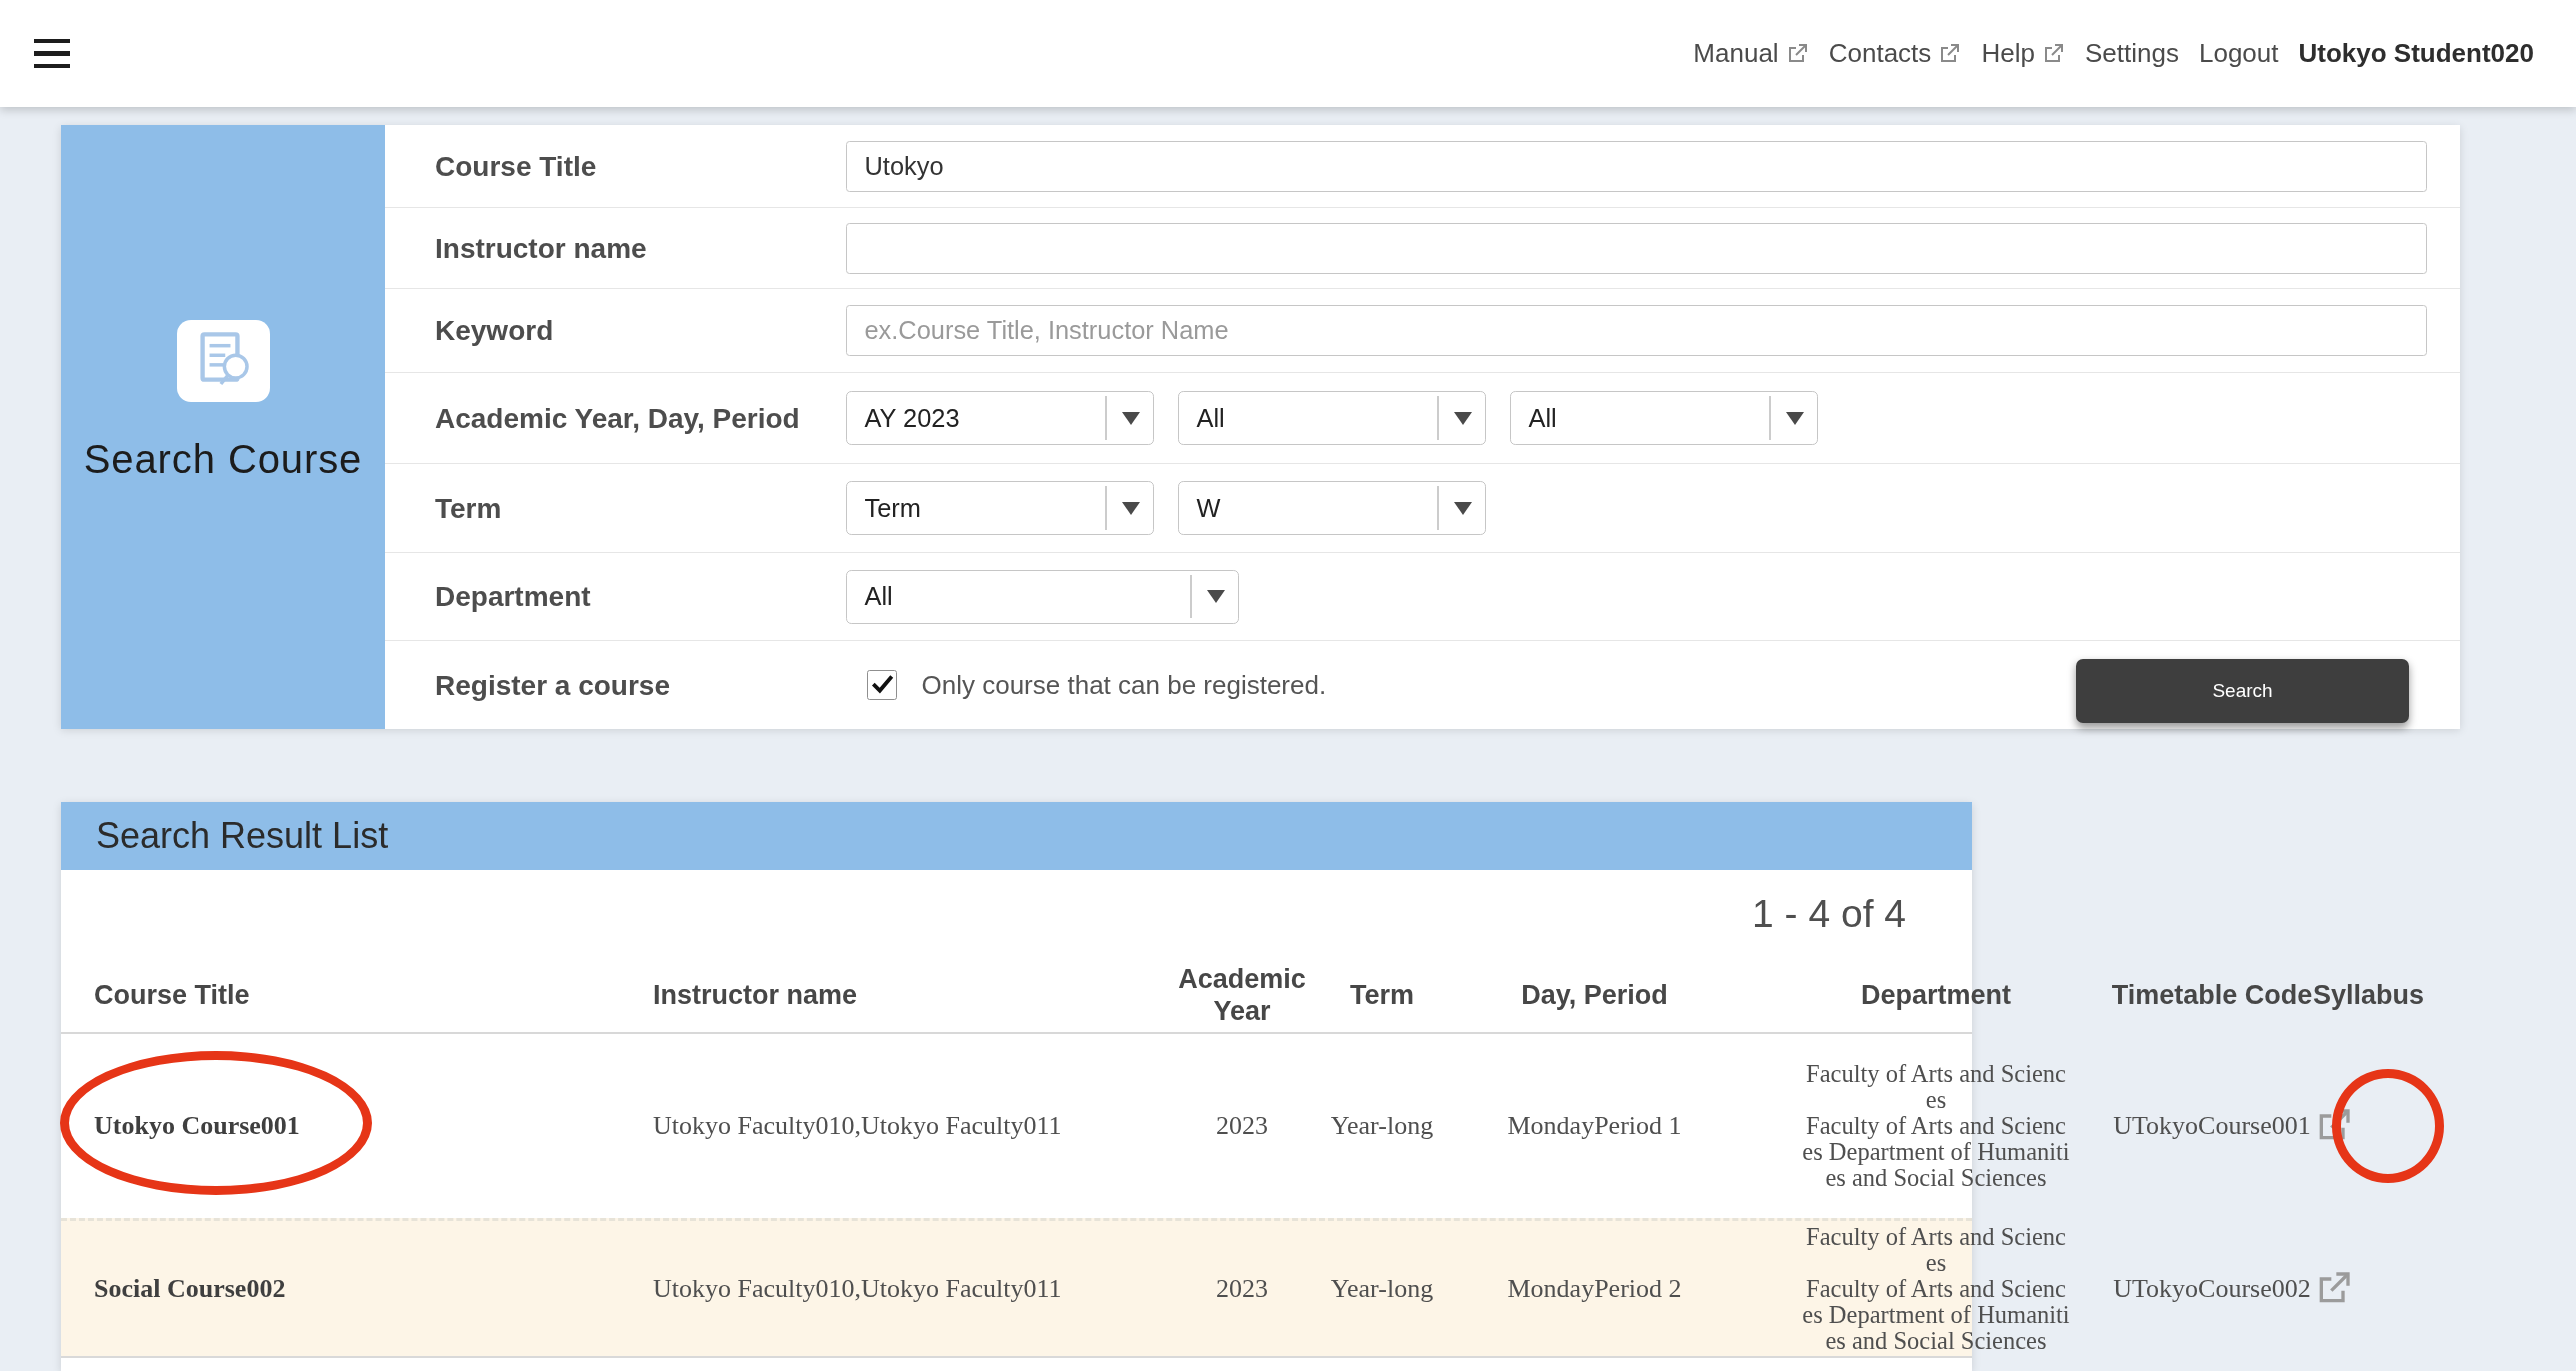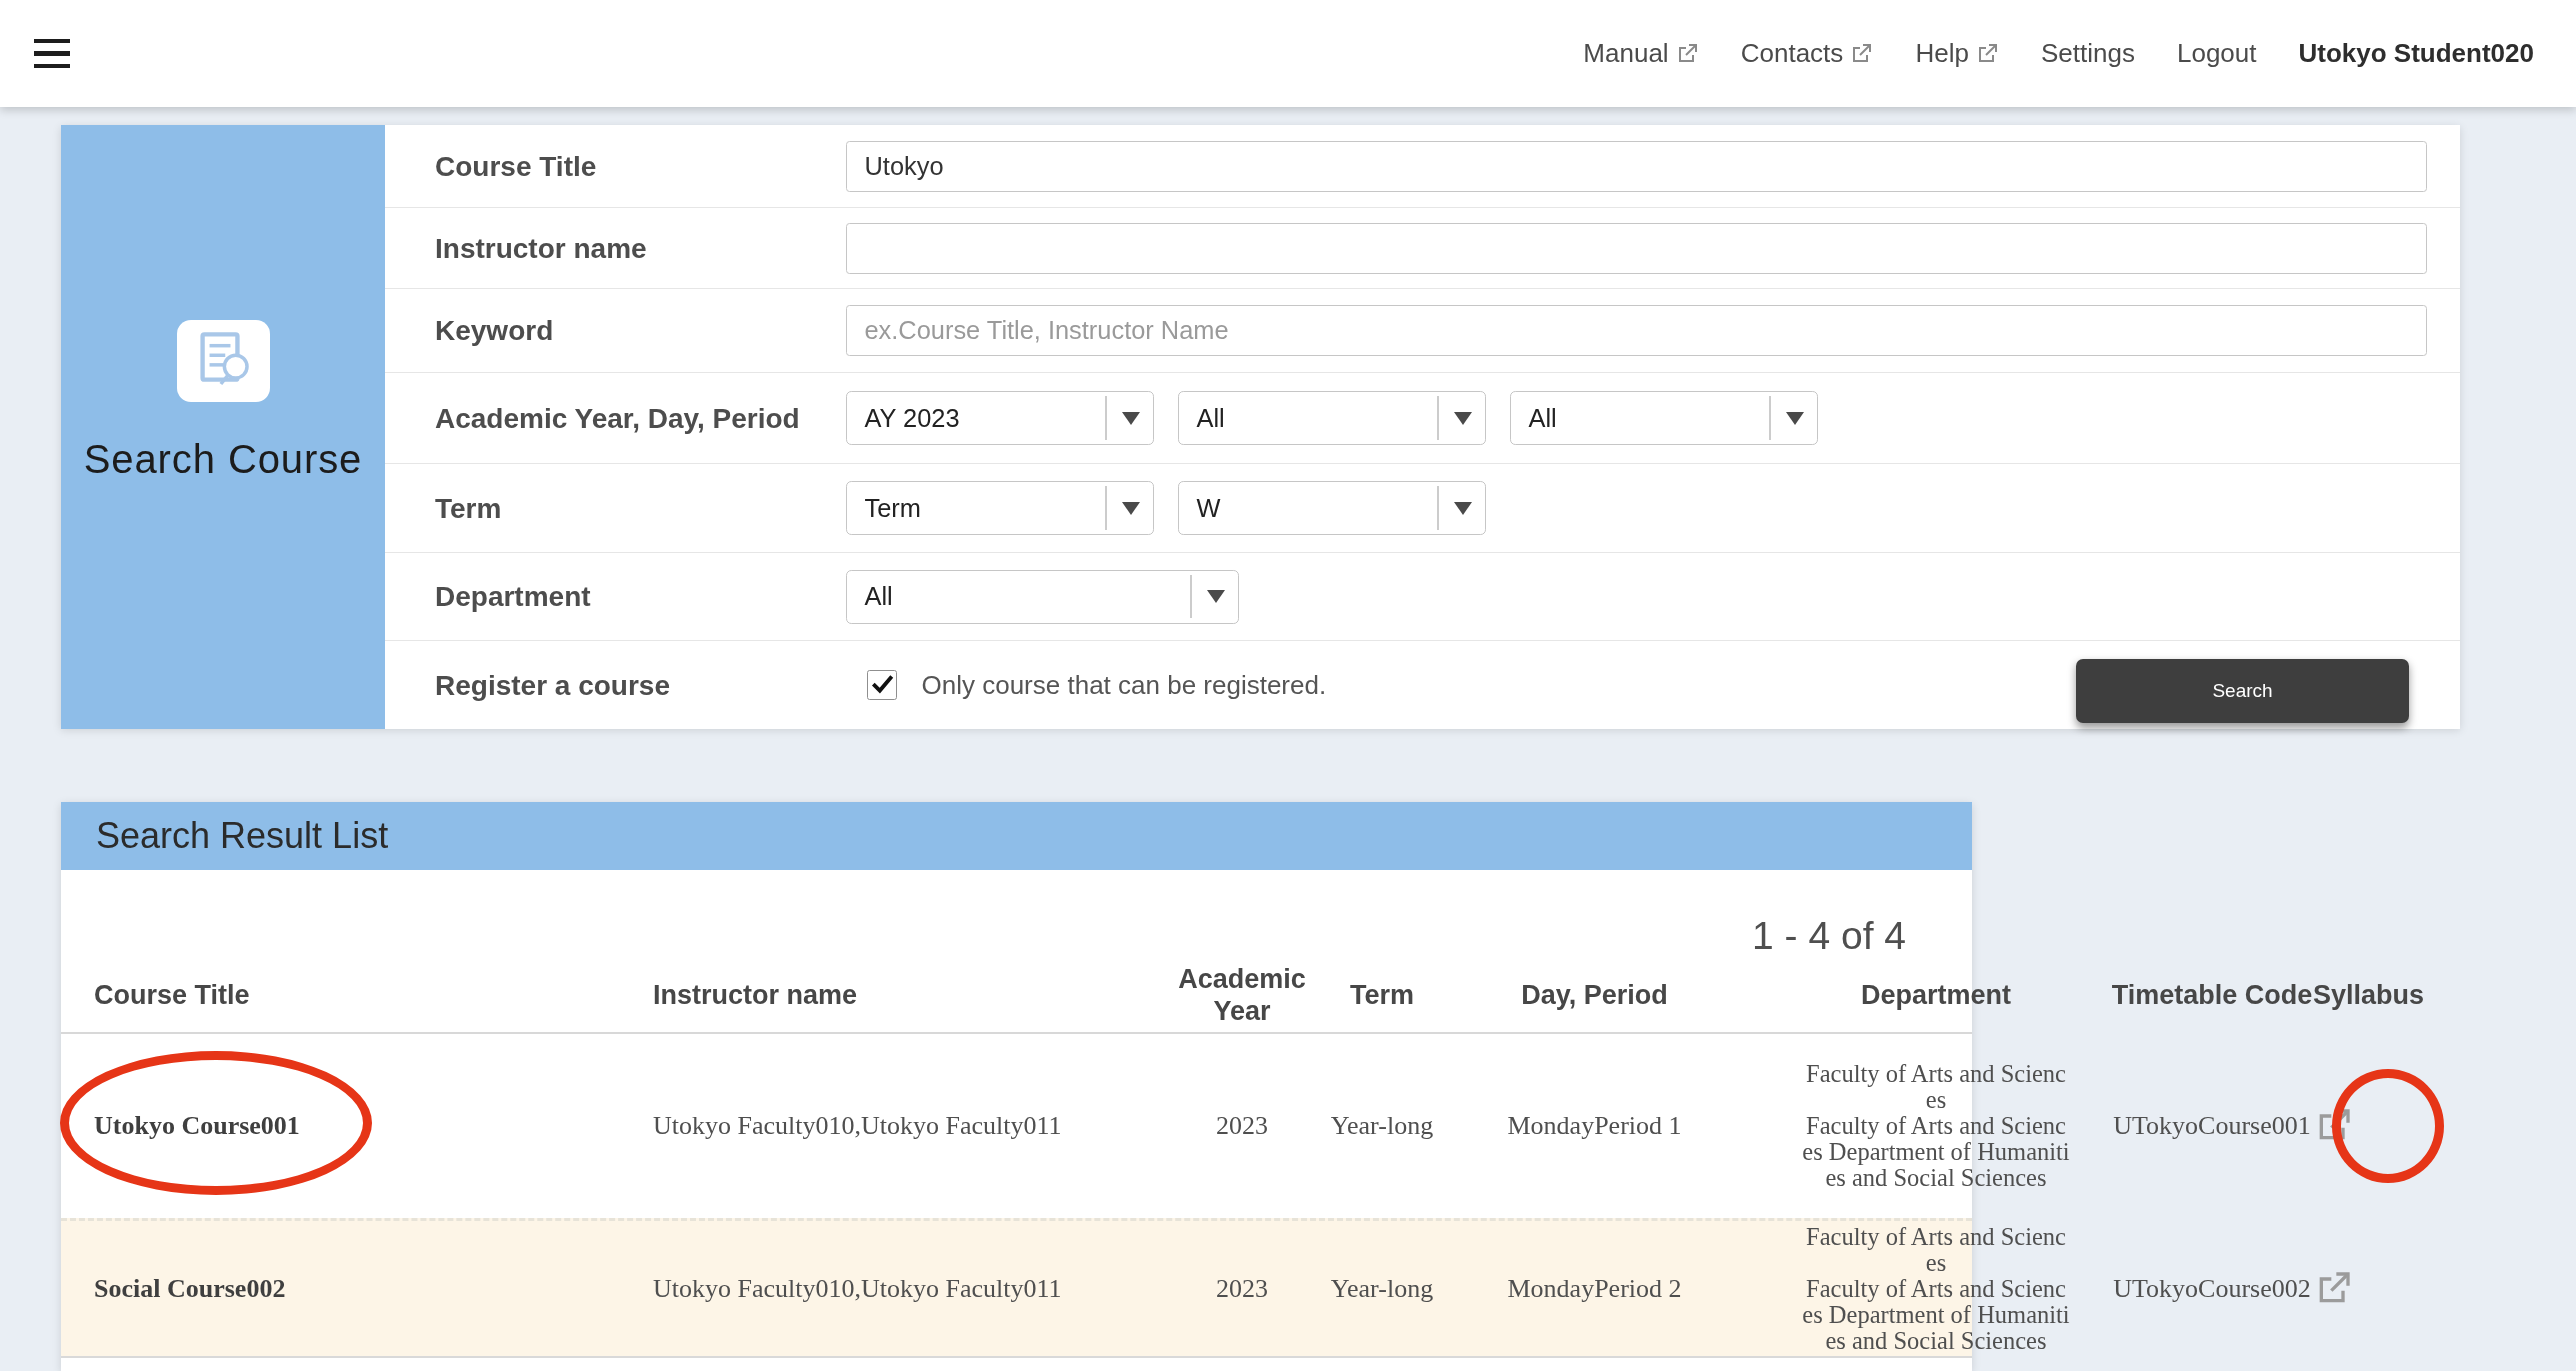--- a/index.html
+++ b/index.html
@@ -6,21 +6,21 @@
   html,body { background:#dfe6ee; }
   body { font-family:"Liberation Sans","DejaVu Sans",sans-serif; }
   #screen { position:relative; width:2576px; height:1371px; background:#e9eef4; overflow:hidden; }
 
   
   .topbar { position:absolute; top:0; left:0; width:2576px; height:107px; background:#ffffff;
             box-shadow:0 3.5px 8.8px rgba(0,0,0,0.18); display:flex; align-items:center; z-index:5; }
   .hamburger { margin-left:34px; width:36px; height:30px; background:none; border:none; cursor:pointer;
                display:flex; flex-direction:column; justify-content:space-between; }
   .hamburger .bar { width:36px; height:4.4px; background:#1d1d1d; }
-  .topnav { margin-left:auto; display:flex; align-items:center; gap:42px; padding-right:42px;
+  .topnav { margin-left:auto; display:flex; align-items:center; gap:20px; padding-right:42px;
             font-size:26px; color:#4b4b4b; }
   .nav-link { display:flex; align-items:center; gap:6.1px; color:#4b4b4b; text-decoration:none; cursor:pointer; }
   .ext-icon { width:24px; height:24px; stroke:#8a8a8a; fill:none; stroke-width:2; }
   .username { font-weight:700; color:#2e2e2e; }
 
   
   .search-card { position:absolute; left:61px; top:125px; width:2399px; height:604px; background:#fff;
                  box-shadow:0 1.8px 8.8px rgba(0,0,0,0.13); display:flex; z-index:2; }
   .side-panel { width:324px; background:#8ebde8; display:flex; align-items:center; justify-content:center; flex:none; }
   .side-inner { display:flex; flex-direction:column; align-items:center; gap:35px; margin-top:-53px; }
@@ -50,21 +50,21 @@
   .reg-note { margin-left:24.5px; font-size:26px; color:#555; }
   .search-btn { position:absolute; right:51px; top:18.4px; width:333px; height:64px; background:#3e3e3e;
                 color:#fff; font-size:19px; border:none; border-radius:7px; cursor:pointer;
                 box-shadow:0 4.4px 8px rgba(0,0,0,0.4); font-family:inherit; }
 
   
   .results-card { position:absolute; left:61px; top:802px; width:1911px; height:570px; background:#fff;
                   box-shadow:0 1.8px 8.8px rgba(0,0,0,0.13); z-index:2; }
   .results-header { height:68px; background:#8ebde8; display:flex; align-items:center; padding-left:35px;
                     font-size:36px; color:#2b2b2b; }
-  .pagination { height:88px; display:flex; align-items:flex-end; justify-content:flex-end; padding-right:66px;
+  .pagination { height:88px; display:flex; align-items:center; justify-content:flex-end; padding-right:66px;
                 font-size:39px; color:#4f4f4f; }
   .tgrid { display:grid; grid-template-columns:561px 526px 188px 92px 333px 350px 202px 1fr; }
   .thead { height:76px; border-bottom:2.6px solid #d8d8d8; }
   .th { display:flex; align-items:center; justify-content:center; text-align:center; font-size:27px;
         font-weight:700; color:#474747; line-height:32px; white-space:pre-line; }
   .th.left { justify-content:flex-start; text-align:left; }
   .th.pl38 { padding-left:33px; } .th.pl35 { padding-left:31px; }
   .trow { }
   .row1 { height:184px; background:#fff; }
   .row2 { height:140px; background:#fdf5e7; border-top:3.5px dashed #e7e3d8; border-bottom:2.6px solid #d9d9d9; }

